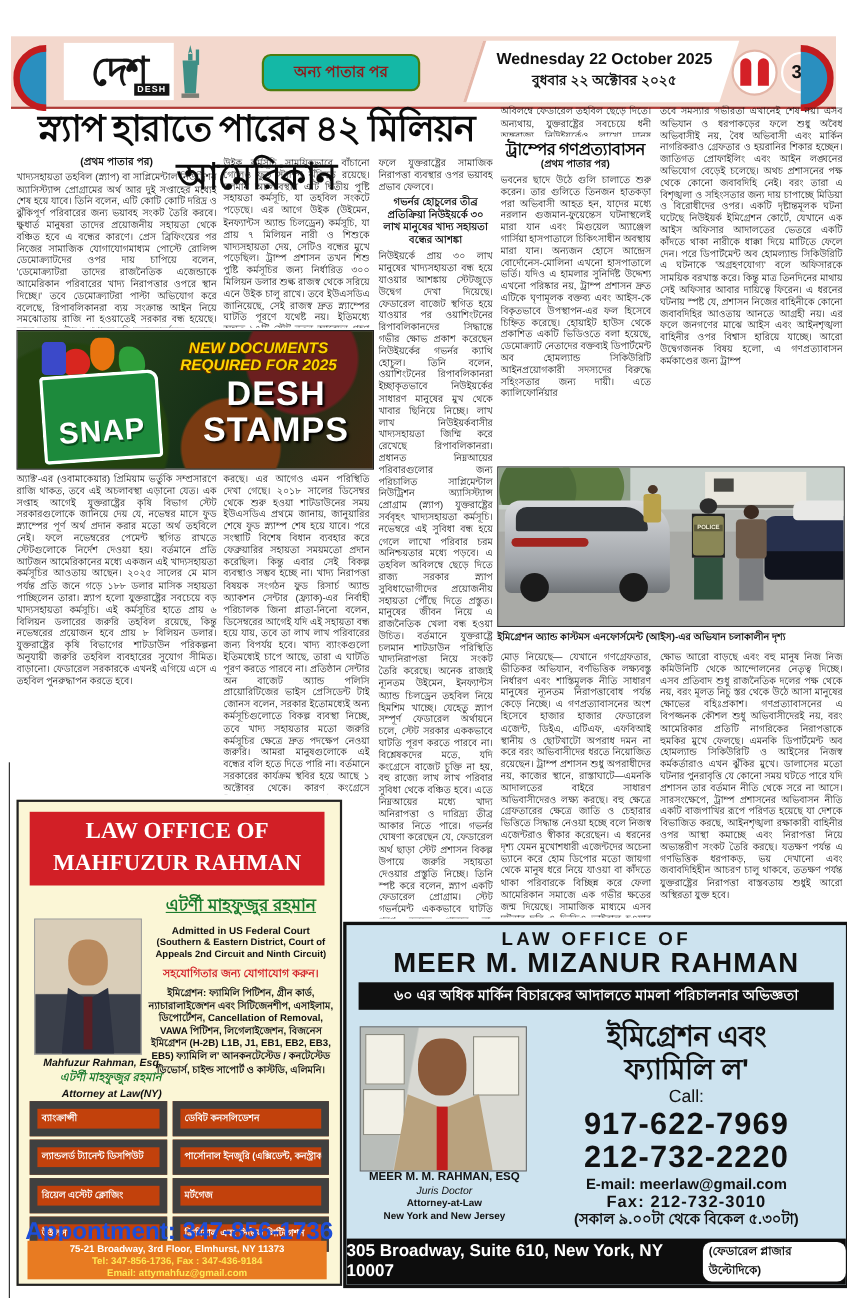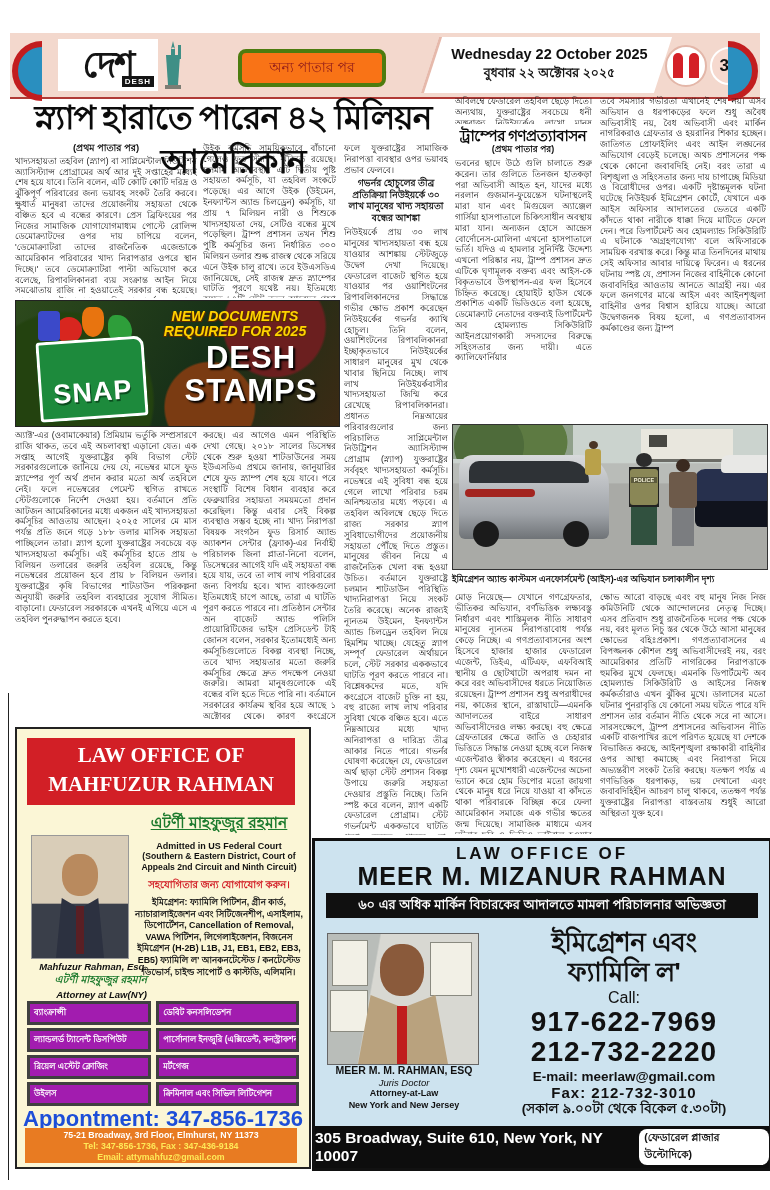--- a/index.html
+++ b/index.html
@@ -11,23 +11,23 @@
   .ring-left,.ring-right{position:absolute;top:8px;width:48px;height:48px;border-radius:50%;
         border:6px solid #c21d1f;background:#2a8fbf;}
   .ring-left{left:2px;clip-path:inset(0 50% 0 0);}
   .ring-right{right:2px;clip-path:inset(0 0 0 50%);}
   .logo-box{position:absolute;left:48px;top:6px;width:100px;height:52px;background:#ffffff;
         display:flex;align-items:center;justify-content:center;}
   .logo-bn{font-weight:bold;font-size:36px;color:#141414;letter-spacing:-2px;line-height:1;}
   .logo-en{position:absolute;right:4px;bottom:4px;background:#141414;color:#fff;font-size:8px;
         font-weight:bold;padding:1px 3px;letter-spacing:1px;}
   .statue{position:absolute;left:152px;top:8px;}
-  .cont-box{position:absolute;left:228px;top:16px;width:140px;height:30px;border:4px solid #4d7c0f;
-        border-radius:8px;background:#f97316;display:flex;align-items:center;justify-content:center;
-        font-weight:normal;font-size:14px;color:#8f1b1b;}
+  .cont-box{position:absolute;left:228px;top:16px;width:140px;height:30px;border:2px solid #4d7c0f;
+        border-radius:8px;background:#14b8a6;display:flex;align-items:center;justify-content:center;
+        font-weight:bold;font-size:14px;color:#8f1b1b;}
   .date-panel{position:absolute;left:420px;top:4px;width:230px;height:56px;background:#ffffff;
         transform:skewX(-18deg);border-left:3px solid #e6b9ab;}
   .date-inner{transform:skewX(18deg);text-align:center;padding-top:9px;}
   .date-en{font-weight:bold;font-size:14.5px;color:#101010;}
   .date-bn{font-weight:bold;font-size:12.5px;color:#101010;margin-top:2px;}
   .door-icon{position:absolute;left:655px;top:12px;width:38px;height:38px;border-radius:50%;
         background:#ffffff;border:2px solid #e3b6a8;}
   .door-icon span{position:absolute;top:6px;width:10px;height:25px;background:#d42027;border-radius:5px 5px 0 0;}
   .door-icon .dl{left:6px;} .door-icon .dr{right:6px;}
   .pageno{position:absolute;left:700px;top:14px;width:34px;height:34px;border-radius:50%;
@@ -97,21 +97,21 @@
   .ad1-pname{position:absolute;left:2px;top:232px;width:128px;text-align:right;font-weight:bold;font-size:9.5px;font-style:italic;}
   .ad1-pname .bn{color:#1c7a2d;font-size:10.5px;}
   .ad1-right{position:absolute;left:118px;top:82px;width:168px;text-align:center;}
   .ad1-bn-title{color:#1c7a2d;font-weight:bold;font-size:15.5px;text-decoration:underline;}
   .ad1-adm1{font-weight:bold;font-size:9px;margin-top:4px;}
   .ad1-adm2{font-weight:bold;font-size:8.6px;line-height:11px;}
   .ad1-contact{color:#d21f26;font-weight:bold;font-size:10px;margin-top:4px;}
   .ad1-services{font-weight:bold;font-size:8.8px;line-height:11.6px;margin-top:3px;}
   .pills{position:absolute;left:10px;top:272px;width:272px;}
   .pillrow{display:flex;margin-bottom:3px;}
-  .pill{background:#a21caf;border:3px solid #404040;color:#fff;font-weight:bold;font-size:8.4px;
+  .pill{background:#c2410c;border:7px solid #404040;color:#fff;font-weight:bold;font-size:8.4px;
         padding:2px 4px;white-space:nowrap;overflow:hidden;}
   .pill.l{width:118px;margin-right:5px;}
   .pill.r{width:138px;}
   .ad1-consult{position:absolute;left:0;top:363px;width:292px;text-align:center;font-weight:bold;font-size:11px;color:#222;}
   .ad1-appt{position:absolute;left:0;top:377px;width:292px;text-align:center;font-weight:bold;font-size:22px;color:#1d4ed8;}
   .ad1-orange{position:absolute;left:8px;top:399px;width:272px;height:33px;background:#e87b22;text-align:center;
         font-weight:bold;font-size:8.8px;line-height:11px;color:#fff;padding-top:2px;}
   .ad1-orange .yel{color:#ffe957;}
   
   .ad2{position:absolute;left:312px;top:838px;width:454px;height:327px;background:#cde3ef;

